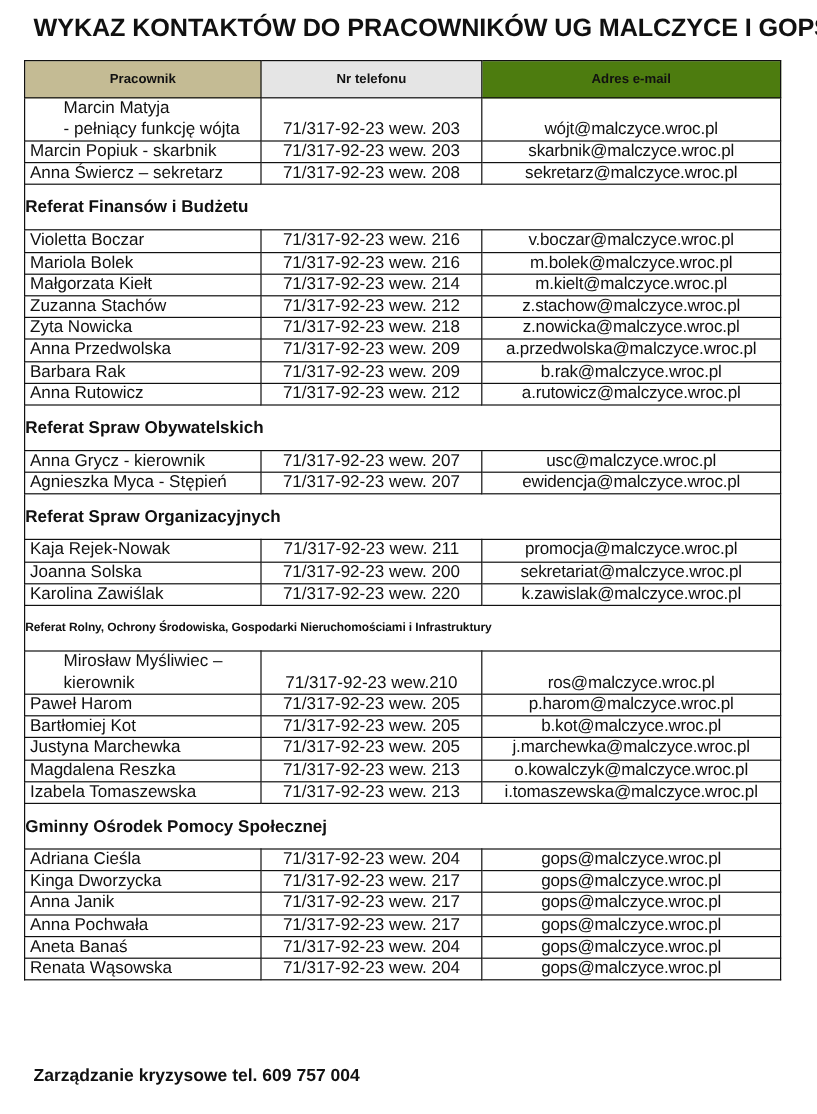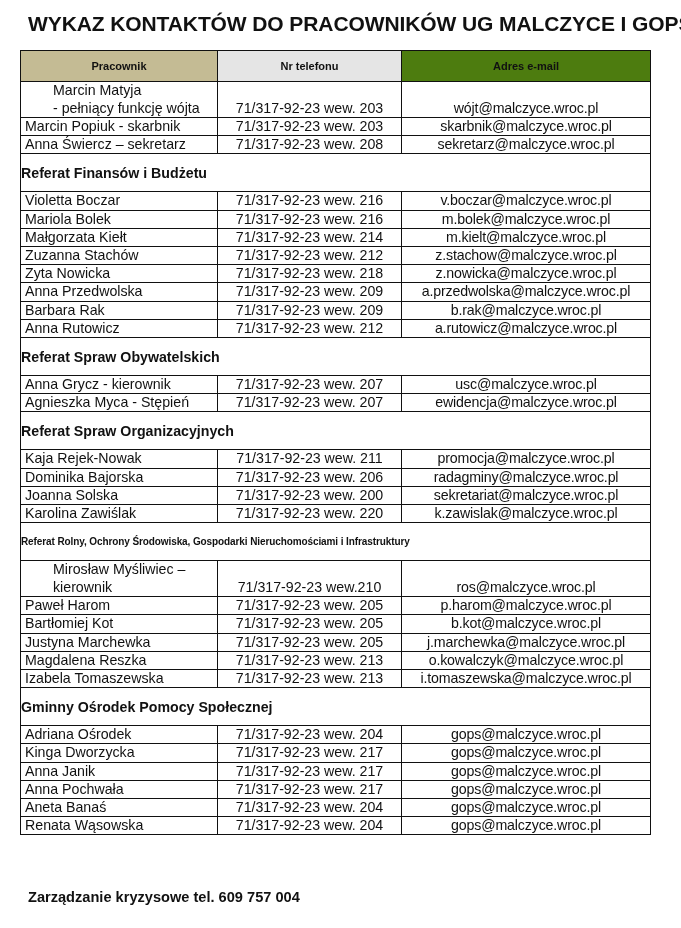--- a/index.html
+++ b/index.html
@@ -137,25 +137,20 @@
 
     <tr class="section">
       <td colspan="3">Referat Spraw Organizacyjnych</td>
     </tr>
     <tr class="row">
         <td class="name">Kaja Rejek-Nowak</td>
         <td class="phone">71/317-92-23 wew. 211</td>
         <td class="email">promocja@malczyce.wroc.pl</td>
       </tr>
     <tr class="row">
-        <td class="name">Dominika Bajorska</td>
-        <td class="phone">71/317-92-23 wew. 206</td>
-        <td class="email">radagminy@malczyce.wroc.pl</td>
-      </tr>
-    <tr class="row">
         <td class="name">Joanna Solska</td>
         <td class="phone">71/317-92-23 wew. 200</td>
         <td class="email">sekretariat@malczyce.wroc.pl</td>
       </tr>
     <tr class="row">
         <td class="name">Karolina Zawiślak</td>
         <td class="phone">71/317-92-23 wew. 220</td>
         <td class="email">k.zawislak@malczyce.wroc.pl</td>
       </tr>
 
@@ -190,21 +185,21 @@
     <tr class="row">
         <td class="name">Izabela Tomaszewska</td>
         <td class="phone">71/317-92-23 wew. 213</td>
         <td class="email">i.tomaszewska@malczyce.wroc.pl</td>
       </tr>
 
     <tr class="section">
       <td colspan="3">Gminny Ośrodek Pomocy Społecznej</td>
     </tr>
     <tr class="row">
-        <td class="name">Adriana Ośrodek</td>
+        <td class="name">Adriana Cieśla</td>
         <td class="phone">71/317-92-23 wew. 204</td>
         <td class="email">gops@malczyce.wroc.pl</td>
       </tr>
     <tr class="row">
         <td class="name">Kinga Dworzycka</td>
         <td class="phone">71/317-92-23 wew. 217</td>
         <td class="email">gops@malczyce.wroc.pl</td>
       </tr>
     <tr class="row">
         <td class="name">Anna Janik</td>

